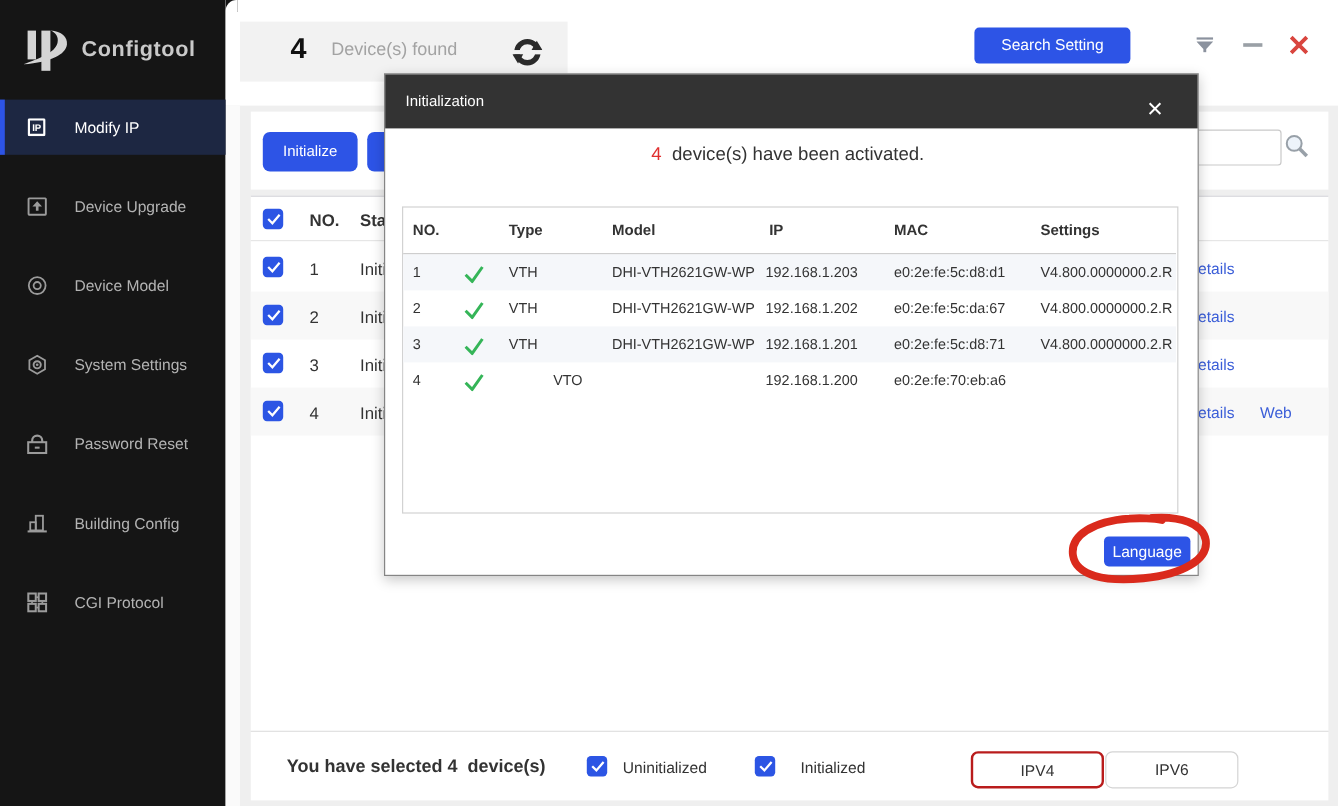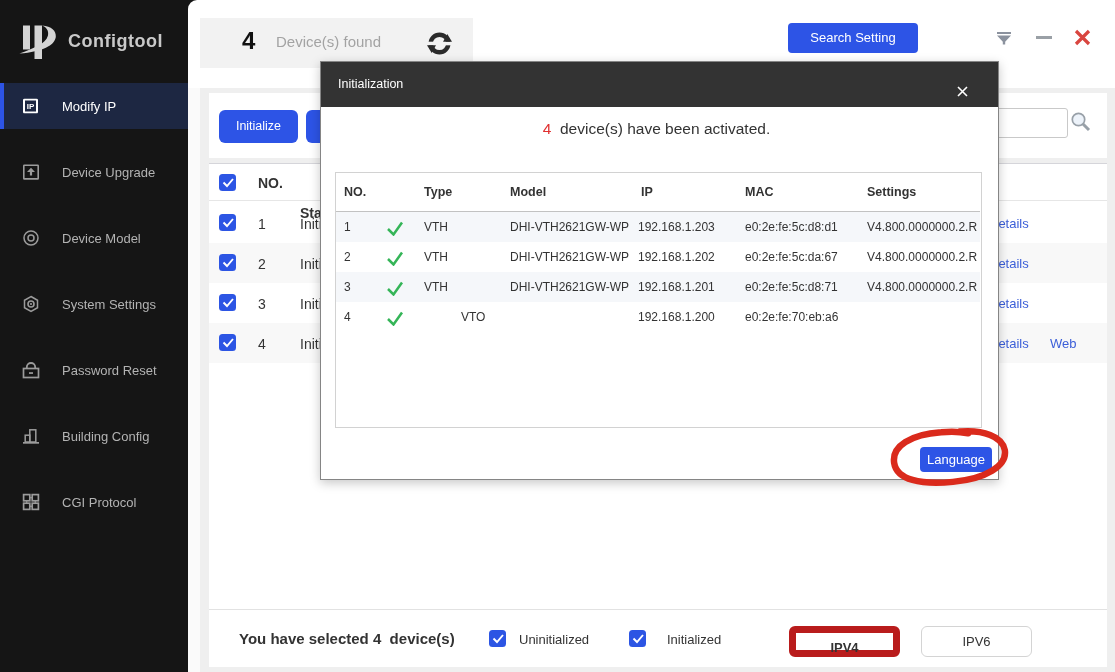--- a/index.html
+++ b/index.html
@@ -19,21 +19,21 @@
 .menuitem.sel .mlabel { left:58px; }
 
 
 #topbar { left:188px; top:0; width:927px; height:88px; background:#ffffff; }
 #corner { left:188px; top:0; width:10px; height:10px; background:#151515; }
 #cornerw { left:188px; top:0; width:10px; height:10px; background:#ffffff; border-top-left-radius:9px; }
 #pill { left:200px; top:18px; width:273px; height:50px; background:#f2f2f2; }
 #foundnum { left:242px; top:27px; font-size:24px; font-weight:bold; color:#111; }
 #foundtxt { left:276px; top:33px; font-size:15px; color:#a3a3a3; }
 #refresh { left:427px; top:31px; }
-#searchbtn { left:788px; top:23px; width:130px; height:30px; background:#2d54e6; border-radius:4px;
+#searchbtn { left:812px; top:23px; width:130px; height:30px; background:#2d54e6; border-radius:4px;
   color:#fff; font-size:13px; text-align:center; line-height:30px; }
 #filtericon { left:997px; top:31px; }
 #minbtn { left:1036px; top:36px; width:16px; height:3px; background:#9aa0a6; }
 #closex { left:1074px; top:29px; }
 
 
 #panel1 { left:209px; top:93px; width:898px; height:65px; background:#ffffff; }
 #panel2 { left:209px; top:163px; width:898px; height:446px; background:#ffffff; border-top:1px solid #d5d5da; }
 #bottombar { left:209px; top:610px; width:898px; height:57px; background:#ffffff; }
 #botstrip { left:188px; top:88px; width:12px; height:584px; background:#fafafa; }
@@ -65,21 +65,21 @@
 .mcell { position:absolute; top:0; height:30px; line-height:30px; font-size:12px; color:#333; }
 #mheadline { position:absolute; left:0; top:38px; width:644px; height:1px; background:#c2c2c2; }
 #langbtn { position:absolute; left:599px; top:385px; width:72px; height:25px; background:#2d54e6; border-radius:4px;
   color:#fff; font-size:13px; text-align:center; line-height:26px; }
 
 
 #selinfo { left:239px; top:630px; font-size:15px; font-weight:bold; color:#333; }
 .blabel { font-size:13px; color:#333; position:absolute; }
 .ipbtn { position:absolute; top:626px; width:111px; height:31px; border-radius:6px; background:#fff;
   font-size:13px; color:#333; text-align:center; line-height:29px; }
-#ipv4 { left:789px; border:7px solid #b91c1c;font-weight:bold; }
+#ipv4 { left:809px; border:2px solid #b91c1c; }
 #ipv6 { left:921px; border:1px solid #d4d4d4; }
 
 #redcircle { left:889px; top:427px; width:121px; height:61px; z-index:50; }
 </style>
 </head>
 <body>
 
 <div class="abs" id="sidebar"></div>
 <div id="logo" style="left:19px; top:25px;">
   <svg width="38" height="35" viewBox="0 0 38 35">
@@ -133,21 +133,21 @@
   </svg>
 </div>
 
 <div class="abs" style="left:209px; top:164px; width:898px; height:37px; border-bottom:1px solid #e6e6e6;"></div>
 <div class="cb" style="left:219px; top:174px;">
     <svg width="14" height="11" viewBox="0 0 14 11">
       <path d="M2.5 5.5 L6 9 L12 2" stroke="#fff" stroke-width="1.9" fill="none"></path>
     </svg>
   </div>
 <div class="abs bghead" style="left:258px; top:175px;">NO.</div>
-<div class="abs bghead" style="left:300px; top:175px;margin-top:30px;">Sta</div>
+<div class="abs bghead" style="left:300px; top:175px;">Sta</div>
 
 <div class="abs bgrow" style="top:243px; background:#f8f8f8;"></div>
 <div class="abs bgrow" style="top:323px; background:#f8f8f8;"></div>
 
 <div class="cb" style="left:219px; top:214px;">
     <svg width="14" height="11" viewBox="0 0 14 11">
       <path d="M2.5 5.5 L6 9 L12 2" stroke="#fff" stroke-width="1.9" fill="none"></path>
     </svg>
   </div>
 <div class="abs bgcell" style="left:258px; top:216px;">1</div>

